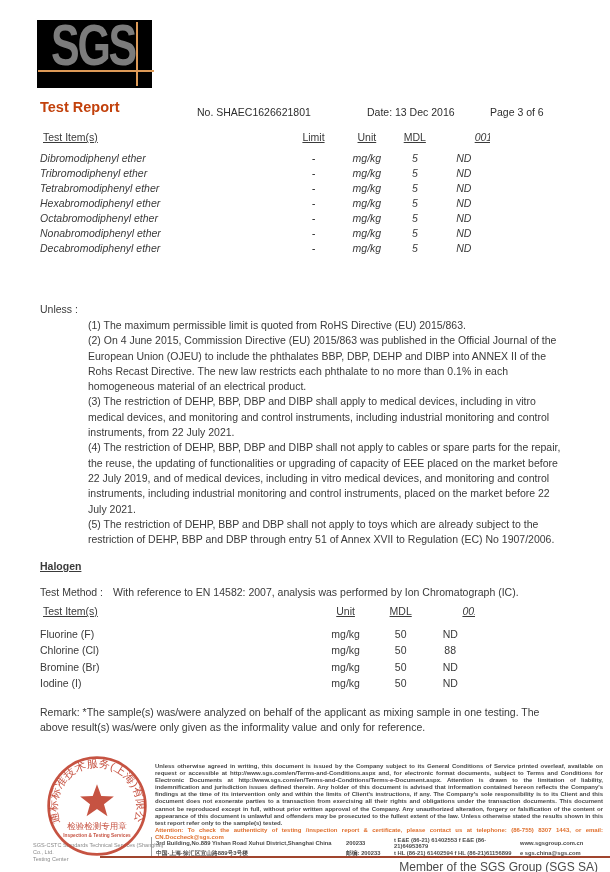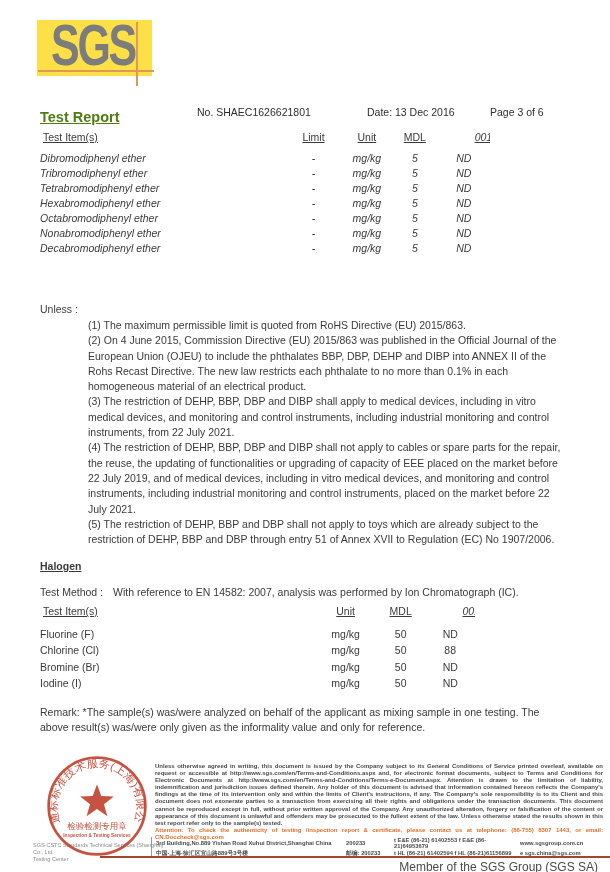--- a/index.html
+++ b/index.html
@@ -4,31 +4,31 @@
 <style>
   * { box-sizing: border-box; }
   html,body { margin:0; padding:0; }
   body {
     width:610px; height:872px; position:relative; background:#fff;
     font-family:"Liberation Sans", sans-serif; color:#3a3a3a; overflow:hidden;
   }
   .abs { position:absolute; }
 
   
-  .logo-box { left:37px; top:20px; width:115px; height:56px; background:#fde047; }
+  .logo-box { left:37px; top:20px; width:115px; height:68px; background:#000000; }
   .logo-text {
     position:absolute; left:14px; top:-8px; font-size:58px; font-weight:bold;
     color:#7c7c7c; letter-spacing:-3px; transform:scaleX(0.74); transform-origin:left top;
     line-height:66px;
   }
   .logo-hline { left:38px; top:70px; width:116px; height:2px; background:#dd9a57; }
   .logo-vline { left:136px; top:22px; width:2px; height:64px; background:#dd9a57; }
 
   
-  .rpt-title { left:40px; top:109px; font-size:14.5px; font-weight:bold; color:#4d7c0f;text-decoration:underline; }
+  .rpt-title { left:40px; top:99px; font-size:14.5px; font-weight:bold; color:#c2410c; }
   .hdr-meta  { top:106px; font-size:10.5px; color:#2e2e2e; }
   .hdr-no    { left:197px; }
   .hdr-date  { left:367px; }
   .hdr-page  { left:490px; }
 
   
   table { border-collapse:collapse; table-layout:fixed; }
   td, th { padding:0; font-size:10.5px; font-weight:normal; color:#3a3a3a; overflow:hidden; white-space:nowrap; }
   th { text-align:left; vertical-align:top; }
   .t1 { left:40px; top:131px; width:450px; }

